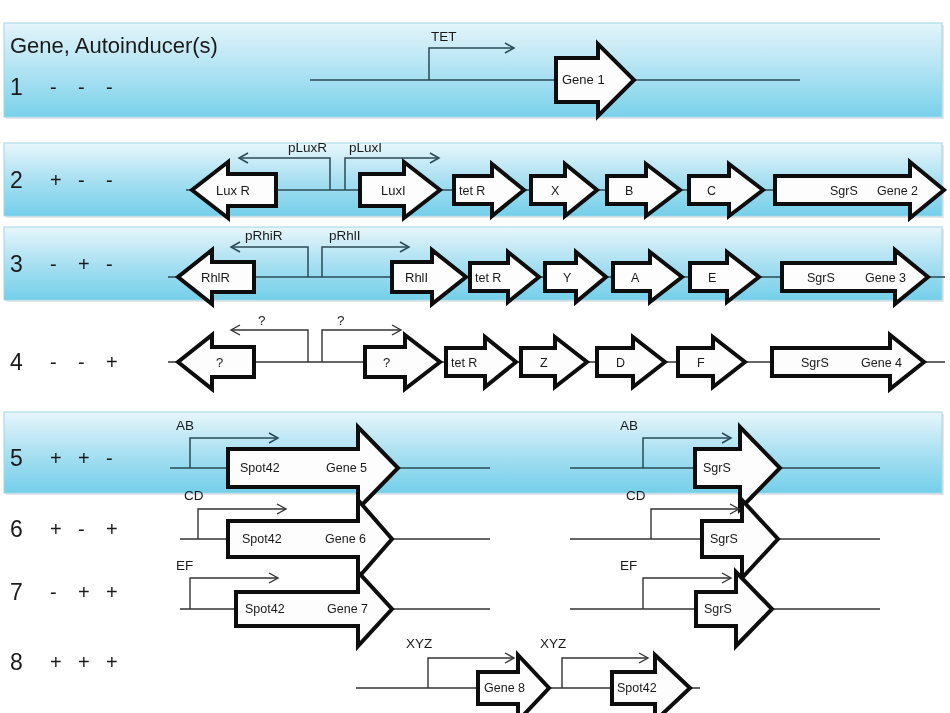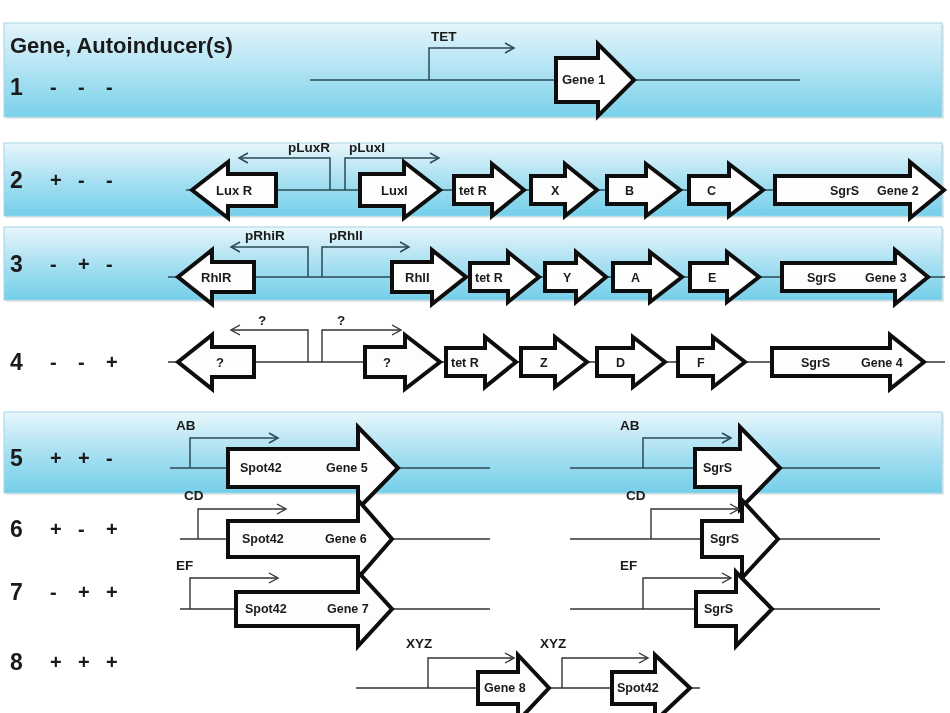--- a/index.html
+++ b/index.html
@@ -3,21 +3,21 @@
 <meta charset="utf-8">
 <style>
   html,body{margin:0;padding:0;}
   body{
     width:950px;height:713px;
     background:#ffffff;
     font-family:"Liberation Sans", sans-serif;
     overflow:hidden;
     position:relative;
   }
-  #stage{position:absolute;left:0;top:0;width:950px;height:713px;font-weight:bold;}
+  #stage{position:absolute;left:0;top:0;width:950px;height:713px;}
   #stage svg{display:block;}
   text{font-family:"Liberation Sans", sans-serif;fill:#1a1a1a;}
   .rowno{font-size:23px;}
   .sign{font-size:20px;}
   .title{font-size:22px;}
   .glabel{font-size:13px;}
   .glabel-sm{font-size:12.5px;}
   .plabel{font-size:13.5px;}
   .arrowshape{fill:#fdfdfd;stroke:#0d0d0d;stroke-width:4;stroke-linejoin:miter;}
   .dna{stroke:#2b4a55;stroke-width:1.6;fill:none;}

